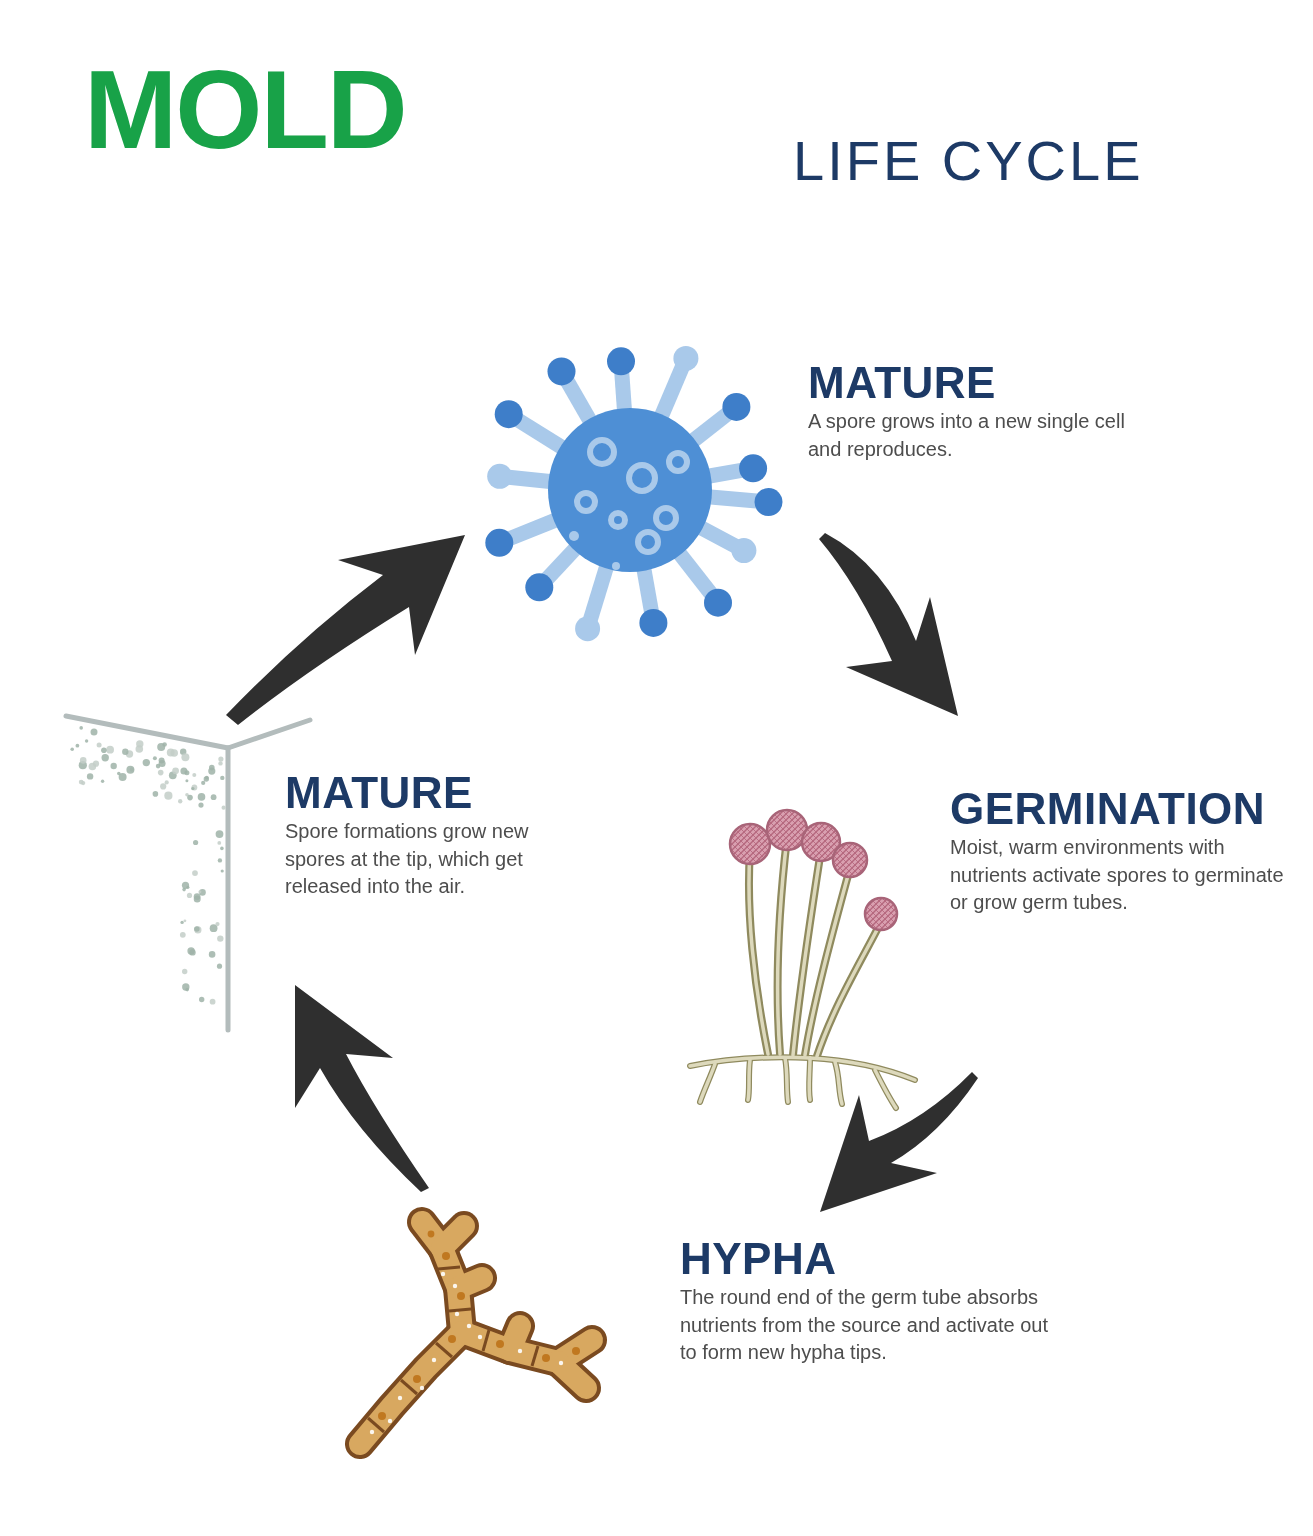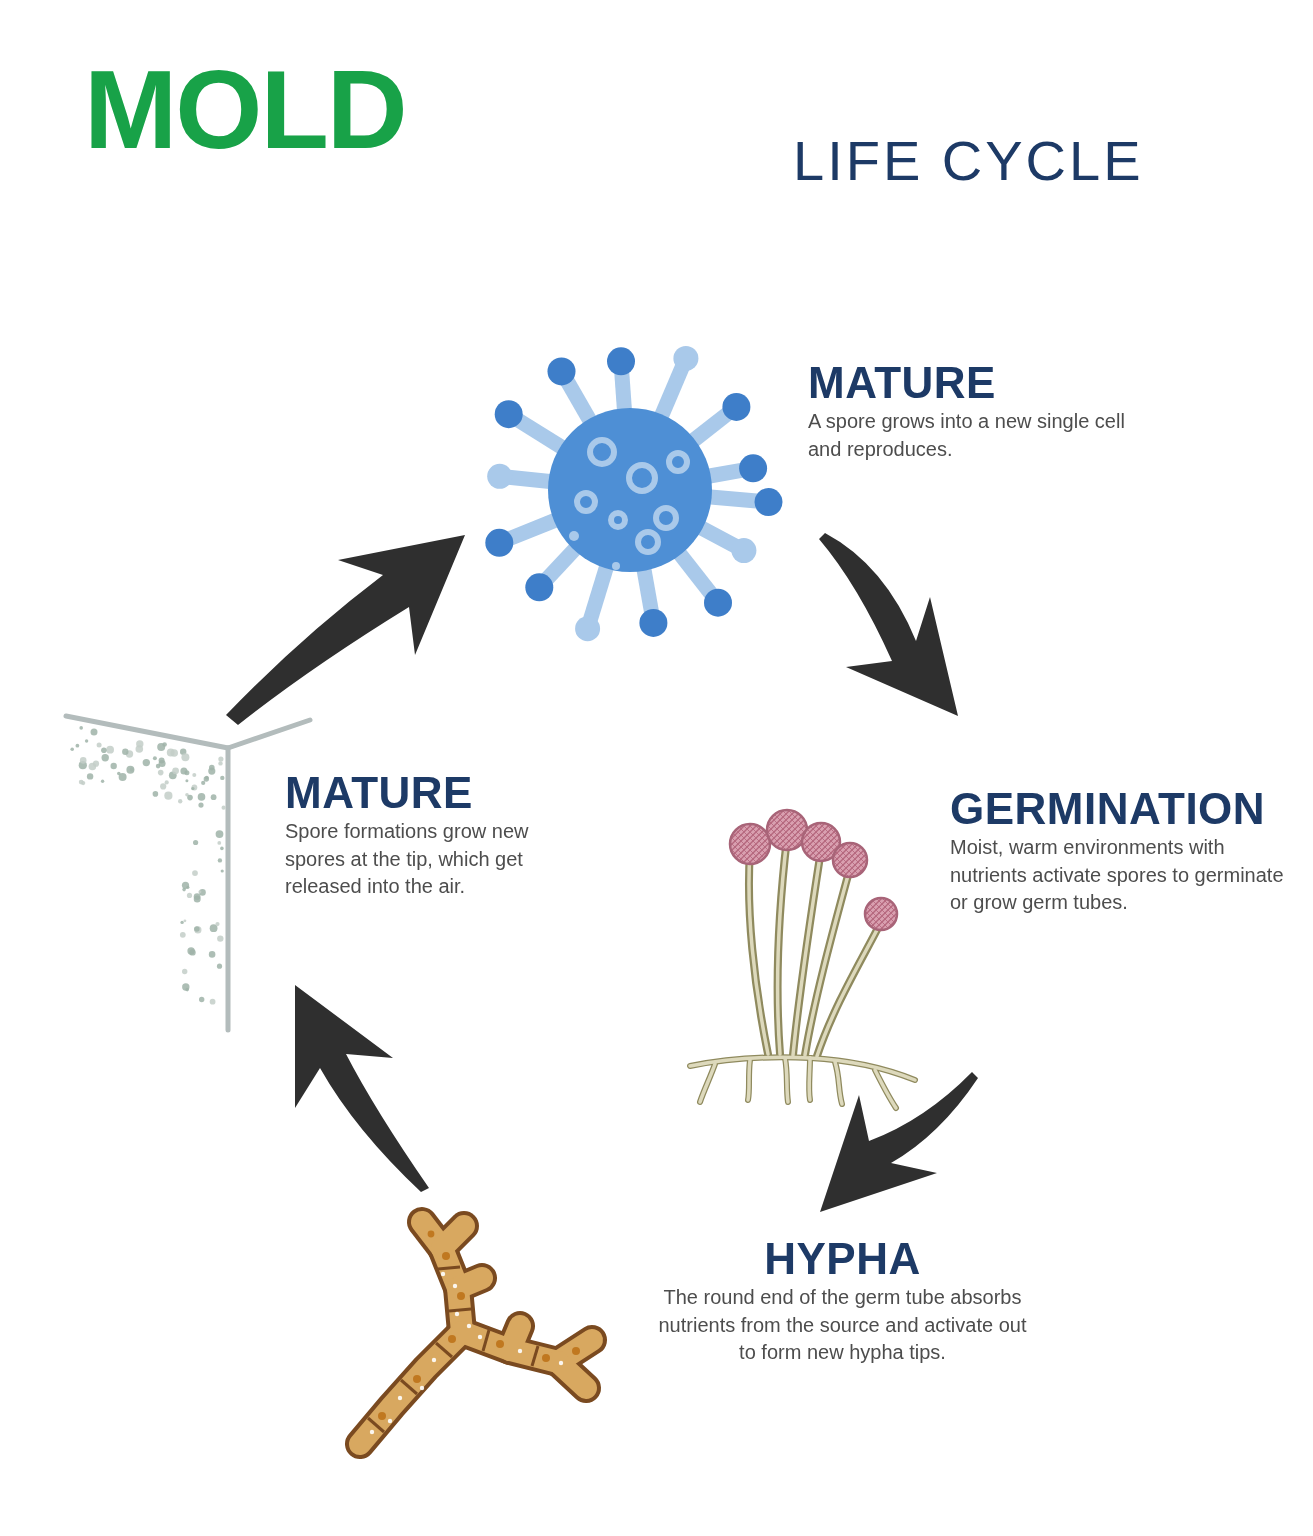--- a/index.html
+++ b/index.html
@@ -26,21 +26,21 @@
     font-size:44px;font-weight:bold;letter-spacing:0.5px;
     color:var(--heading-navy,#1D3A66);
   }
   .stage-desc{
     font-size:20px;line-height:1.38;
     color:var(--body-text,#4D4D4D);
   }
   #stage-spores-text{left:808px;top:358px;width:350px;}
   #stage-germination-text{left:950px;top:784px;width:348px;}
   #stage-mature-text{left:285px;top:768px;width:300px;}
-  #stage-hypha-text{left:655px;top:1234px;width:375px;text-align:center;}
+  #stage-hypha-text{left:680px;top:1234px;width:375px;}
   
   #spore-art{left:470px;top:330px;z-index:2;}
   #germination-art{left:660px;top:790px;z-index:2;}
   #hypha-art{left:330px;top:1192px;z-index:2;}
   #mature-art{left:58px;top:698px;z-index:2;}
   #arrows-layer{left:0;top:0;z-index:1;}
 </style>
 </head>
 <body>
 

